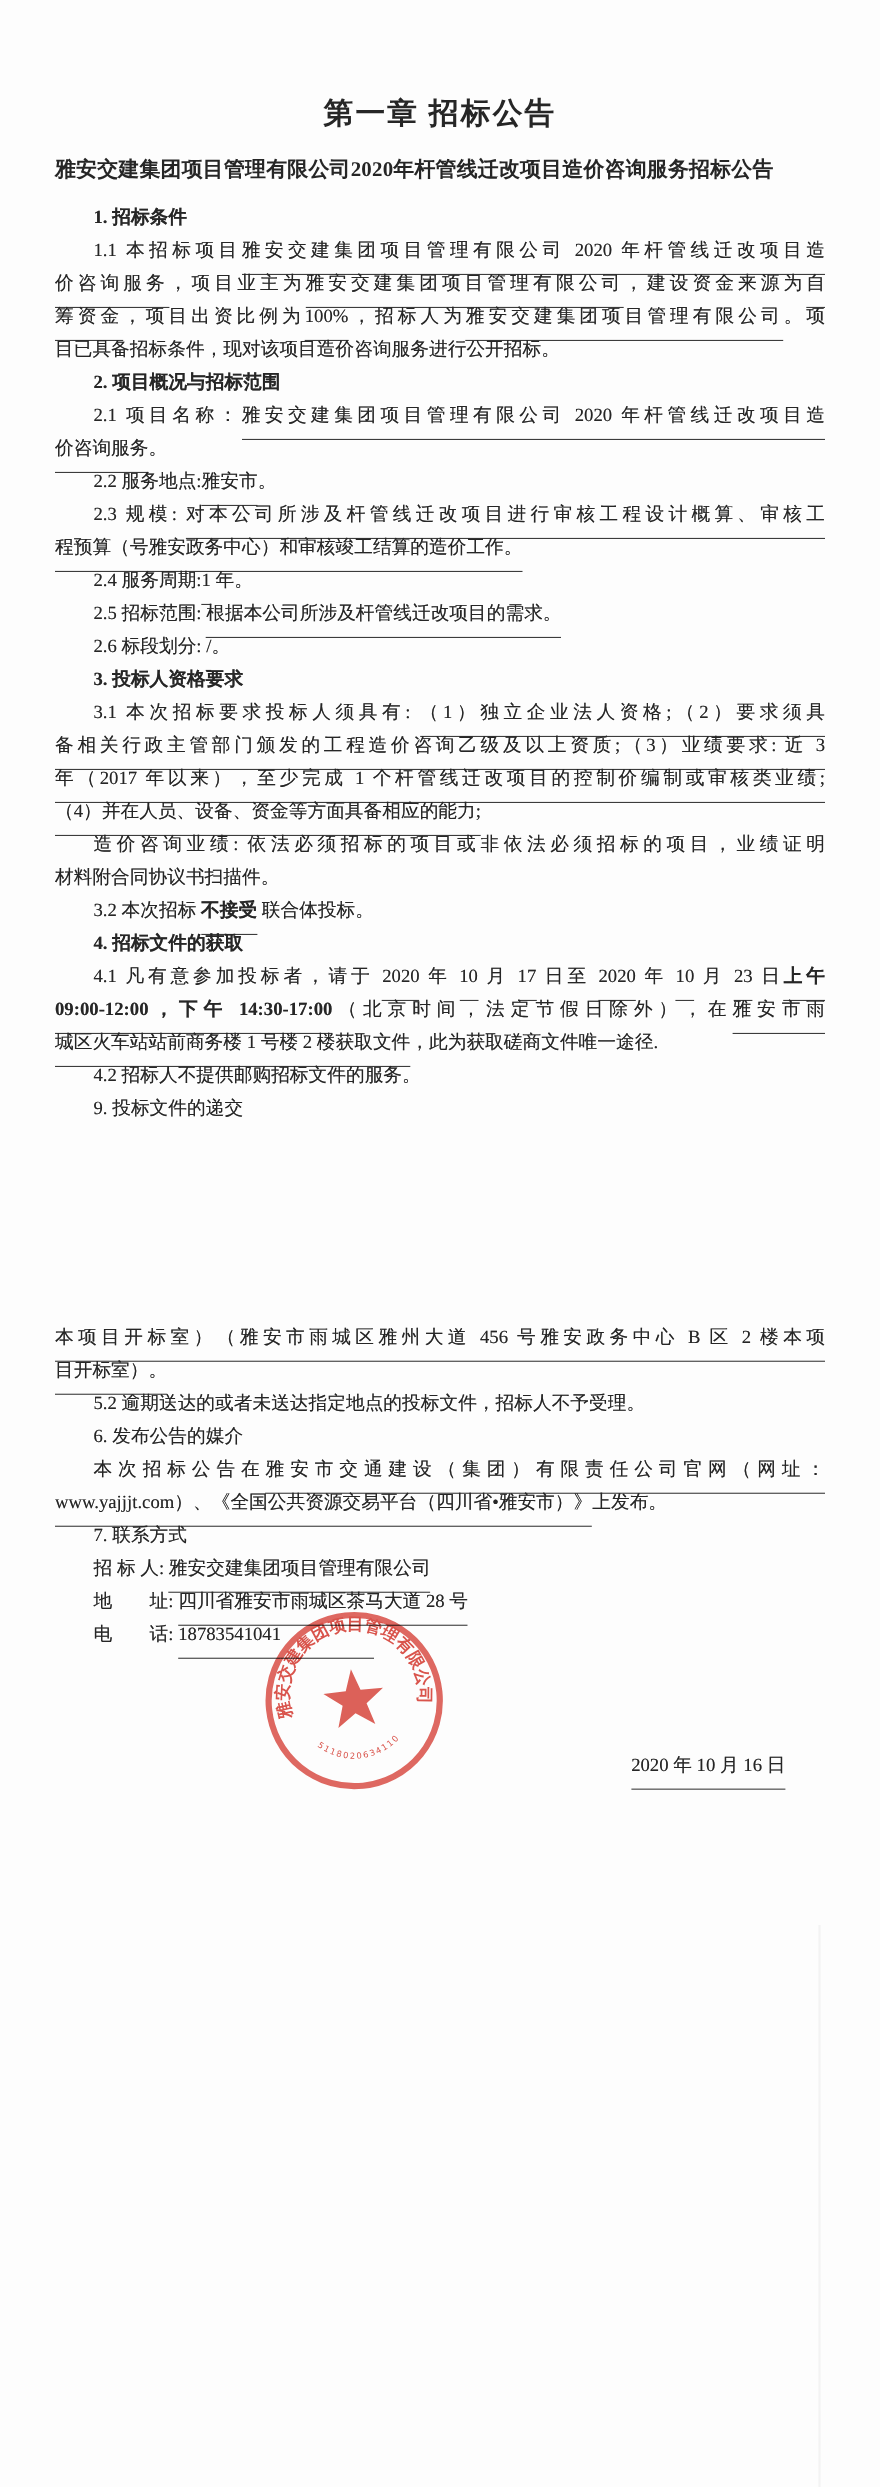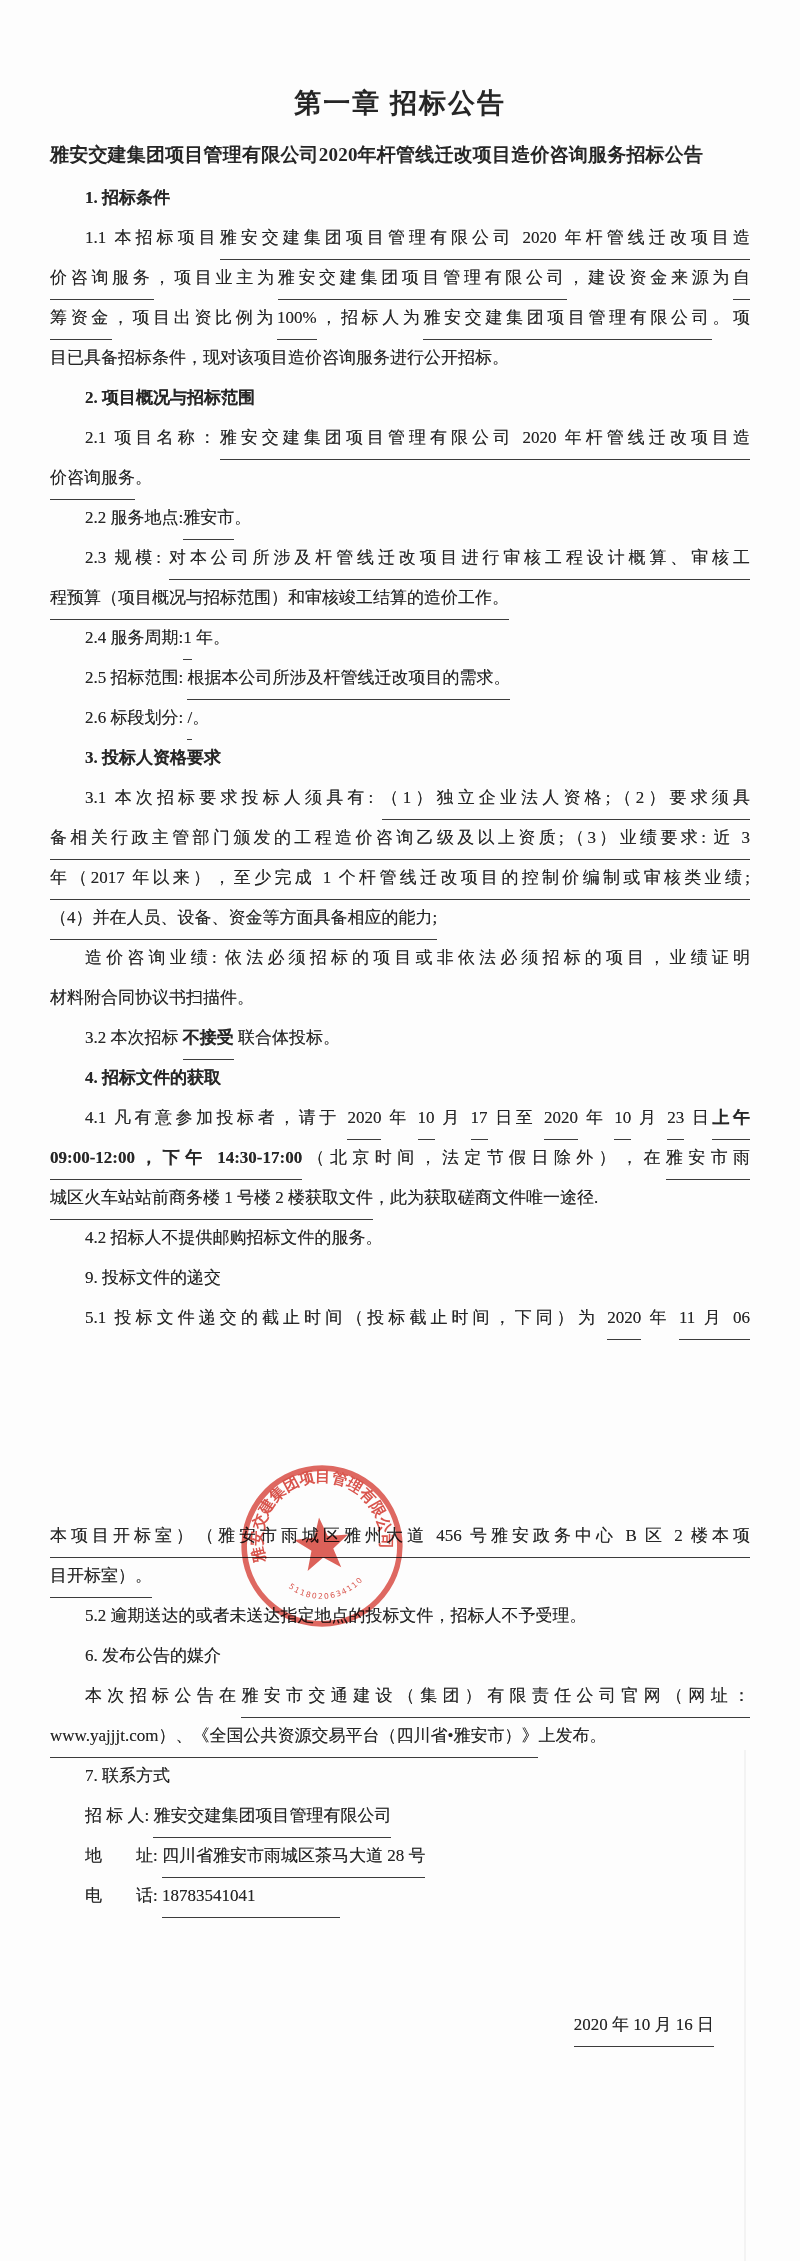--- a/index.html
+++ b/index.html
@@ -21,21 +21,20 @@
     line-height:34px;letter-spacing:2px;
   }
   .doc-subtitle{
     font-size:19px;font-weight:bold;text-align:left;
     line-height:26px;margin:22px 0 15px 0;letter-spacing:.2px;
   }
   .line{
     font-size:17px;line-height:30px;height:30px;
     white-space:nowrap;
     text-shadow:0 0 .4px rgba(40,40,40,.55);
-    margin-top:10px;
   }
   .line.j{white-space:normal;text-align:justify;text-align-last:justify;}
   .line.ind{padding-left:35px;}
   .line.bold{font-weight:bold;}
   .line.right{text-align:right;text-align-last:right;padding-right:36px;}
   .u{border-bottom:1.4px solid #3c3c3c;padding-bottom:12px;}
   .b{font-weight:bold;}
   .gap{width:100%;}
   .seal{
     position:absolute;left:238px;top:1460px;
@@ -64,39 +63,38 @@
       <div class="line ind bold"><span class="">1. 招标条件</span></div>
       <div class="line ind j"><span class="">1.1 本招标项目</span><span class="u">雅安交建集团项目管理有限公司 2020 年杆管线迁改项目造</span></div>
       <div class="line j"><span class="u">价咨询服务</span><span class="">，项目业主为</span><span class="u">雅安交建集团项目管理有限公司</span><span class="">，建设资金来源为</span><span class="u">自</span></div>
       <div class="line j"><span class="u">筹资金</span><span class="">，项目出资比例为</span><span class="u">100%</span><span class="">，招标人为</span><span class="u">雅安交建集团项目管理有限公司</span><span class="">。项</span></div>
       <div class="line"><span class="">目已具备招标条件，现对该项目造价咨询服务进行公开招标。</span></div>
       <div class="line ind bold"><span class="">2. 项目概况与招标范围</span></div>
       <div class="line ind j"><span class="">2.1 项目名称：</span><span class="u">雅安交建集团项目管理有限公司 2020 年杆管线迁改项目造</span></div>
       <div class="line"><span class="u">价咨询服务</span><span class="">。</span></div>
       <div class="line ind"><span class="">2.2 服务地点:</span><span class="u">雅安市</span><span class="">。</span></div>
       <div class="line ind j"><span class="">2.3 规模: </span><span class="u">对本公司所涉及杆管线迁改项目进行审核工程设计概算、审核工</span></div>
-      <div class="line"><span class="u">程预算（项目概况与招标范围）和审核竣工结算的造价工作。</span></div>
+      <div class="line"><span class="u">程预算（号雅安政务中心）和审核竣工结算的造价工作。</span></div>
       <div class="line ind"><span class="">2.4 服务周期:</span><span class="u">1</span><span class=""> 年。</span></div>
       <div class="line ind"><span class="">2.5 招标范围: </span><span class="u">根据本公司所涉及杆管线迁改项目的需求。</span></div>
       <div class="line ind"><span class="">2.6 标段划分: </span><span class="u">/</span><span class="">。</span></div>
       <div class="line ind bold"><span class="">3. 投标人资格要求</span></div>
       <div class="line ind j"><span class="">3.1 本次招标要求投标人须具有: </span><span class="u">（1）独立企业法人资格;（2）要求须具</span></div>
       <div class="line j"><span class="u">备相关行政主管部门颁发的工程造价咨询乙级及以上资质;（3）业绩要求: 近 3</span></div>
       <div class="line j"><span class="u">年（2017 年以来），至少完成 1 个杆管线迁改项目的控制价编制或审核类业绩;</span></div>
       <div class="line"><span class="u">（4）并在人员、设备、资金等方面具备相应的能力; </span></div>
       <div class="line ind j"><span class="">造价咨询业绩: 依法必须招标的项目或非依法必须招标的项目，业绩证明</span></div>
       <div class="line"><span class="">材料附合同协议书扫描件。</span></div>
       <div class="line ind"><span class="">3.2 本次招标 </span><span class="u b">不接受</span><span class=""> 联合体投标。</span></div>
       <div class="line ind bold"><span class="">4. 招标文件的获取</span></div>
       <div class="line ind j"><span class="">4.1 凡有意参加投标者，请于 </span><span class="u">2020</span><span class=""> 年 </span><span class="u">10</span><span class=""> 月 </span><span class="u">17</span><span class=""> 日至 </span><span class="u">2020</span><span class=""> 年 </span><span class="u">10</span><span class=""> 月 </span><span class="u">23</span><span class=""> 日</span><span class="u b">上午</span></div>
       <div class="line j"><span class="u b">09:00-12:00，下午 14:30-17:00</span><span class="">（北京时间，法定节假日除外），在</span><span class="u">雅安市雨</span></div>
       <div class="line"><span class="u">城区火车站站前商务楼 1 号楼 2 楼获取文件</span><span class="">，此为获取磋商文件唯一途径.</span></div>
       <div class="line ind"><span class="">4.2 招标人不提供邮购招标文件的服务。</span></div>
       <div class="line ind"><span class="">9. 投标文件的递交</span></div>
-      <div class="line ind j"><span class="">5.1 投标文件递交的截止时间（投标截止时间，下同）为 </span><span class="u">2020</span><span class=""> 年 </span><span class="u">11 月 06</span></div>
       <div class="gap" style="height: 178px;"></div>
       <div class="line j"><span class="u">本项目开标室）（雅安市雨城区雅州大道 456 号雅安政务中心 B 区 2 楼本项</span></div>
       <div class="line"><span class="u">目开标室）。</span></div>
       <div class="line ind"><span class="">5.2 逾期送达的或者未送达指定地点的投标文件，招标人不予受理。</span></div>
       <div class="line ind"><span class="">6. 发布公告的媒介</span></div>
       <div class="line ind j"><span class="">本次招标公告在</span><span class="u">雅安市交通建设（集团）有限责任公司官网（网址：</span></div>
       <div class="line"><span class="u">www.yajjjt.com）、《全国公共资源交易平台（四川省•雅安市）》</span><span class="">上发布。</span></div>
       <div class="line ind"><span class="">7. 联系方式</span></div>
       <div class="line ind"><span class="">招 标 人: </span><span class="u">雅安交建集团项目管理有限公司</span></div>
       <div class="line ind"><span class="">地　　址: </span><span class="u">四川省雅安市雨城区茶马大道 28 号</span></div>

